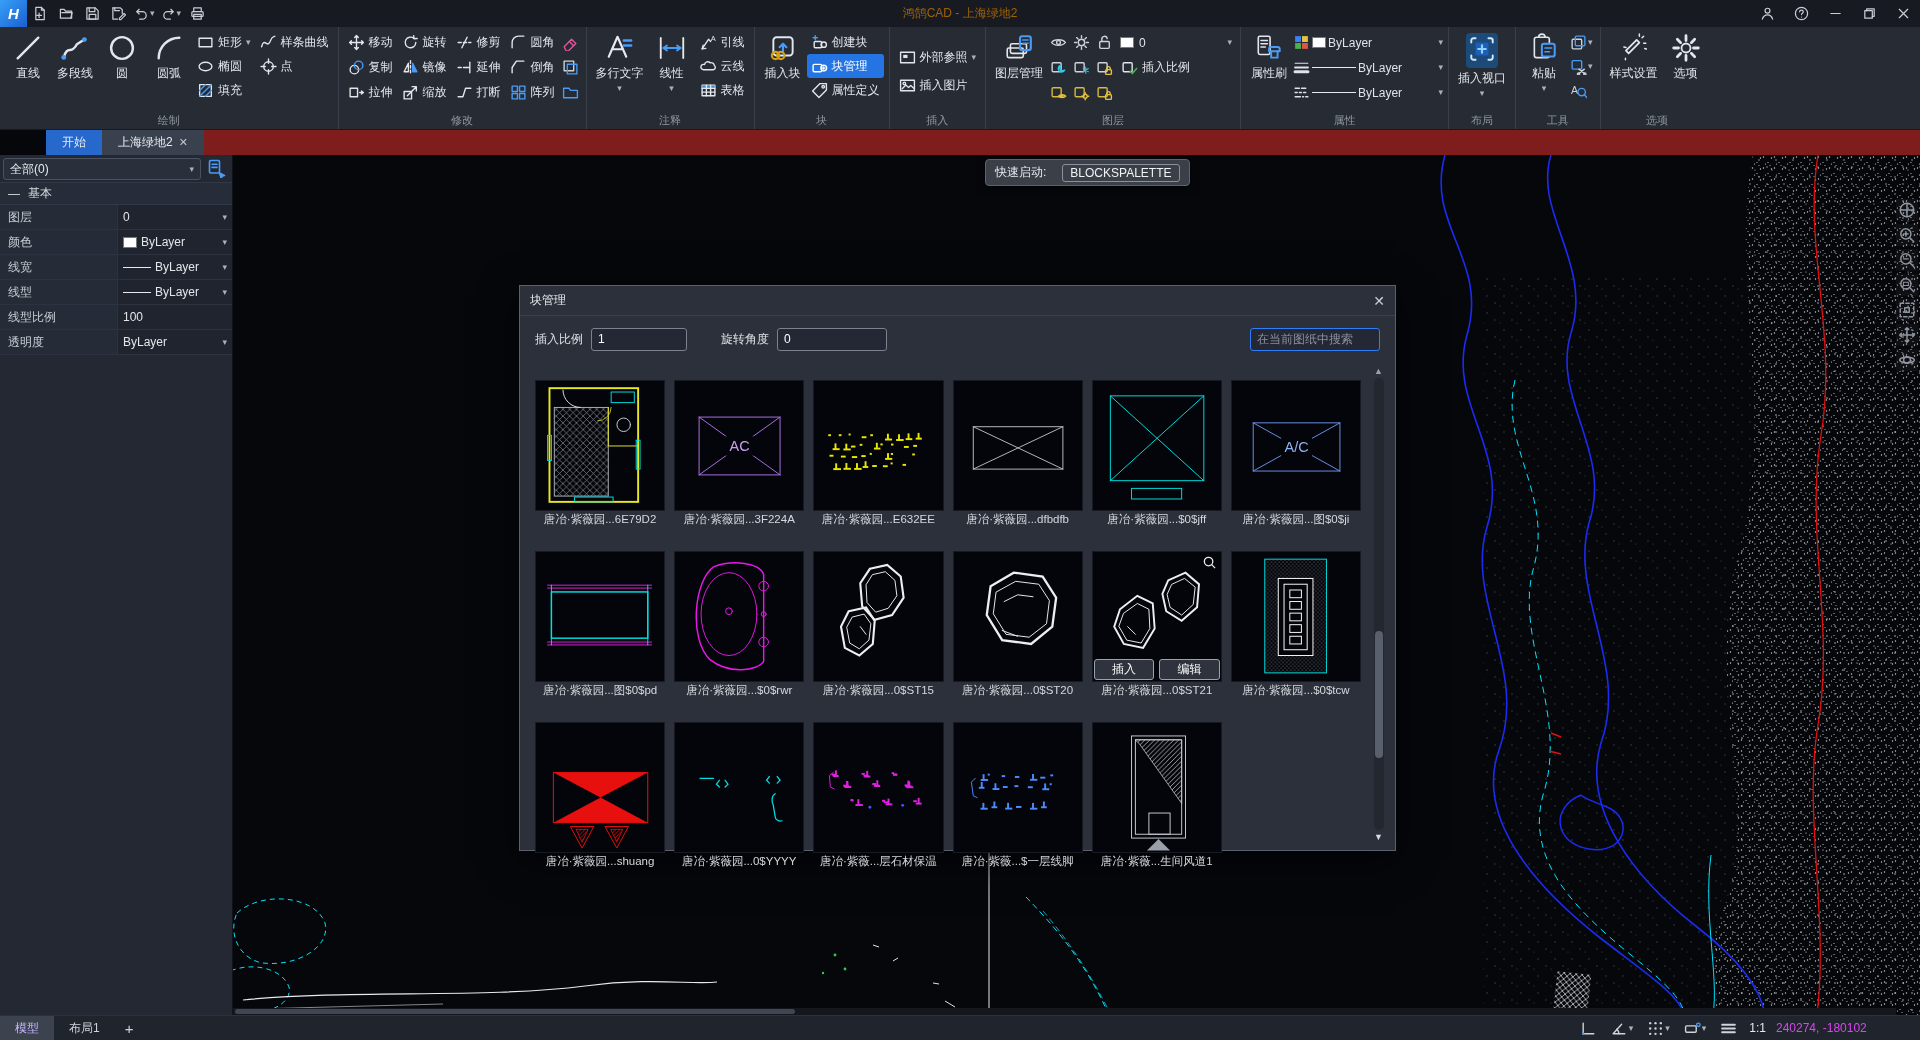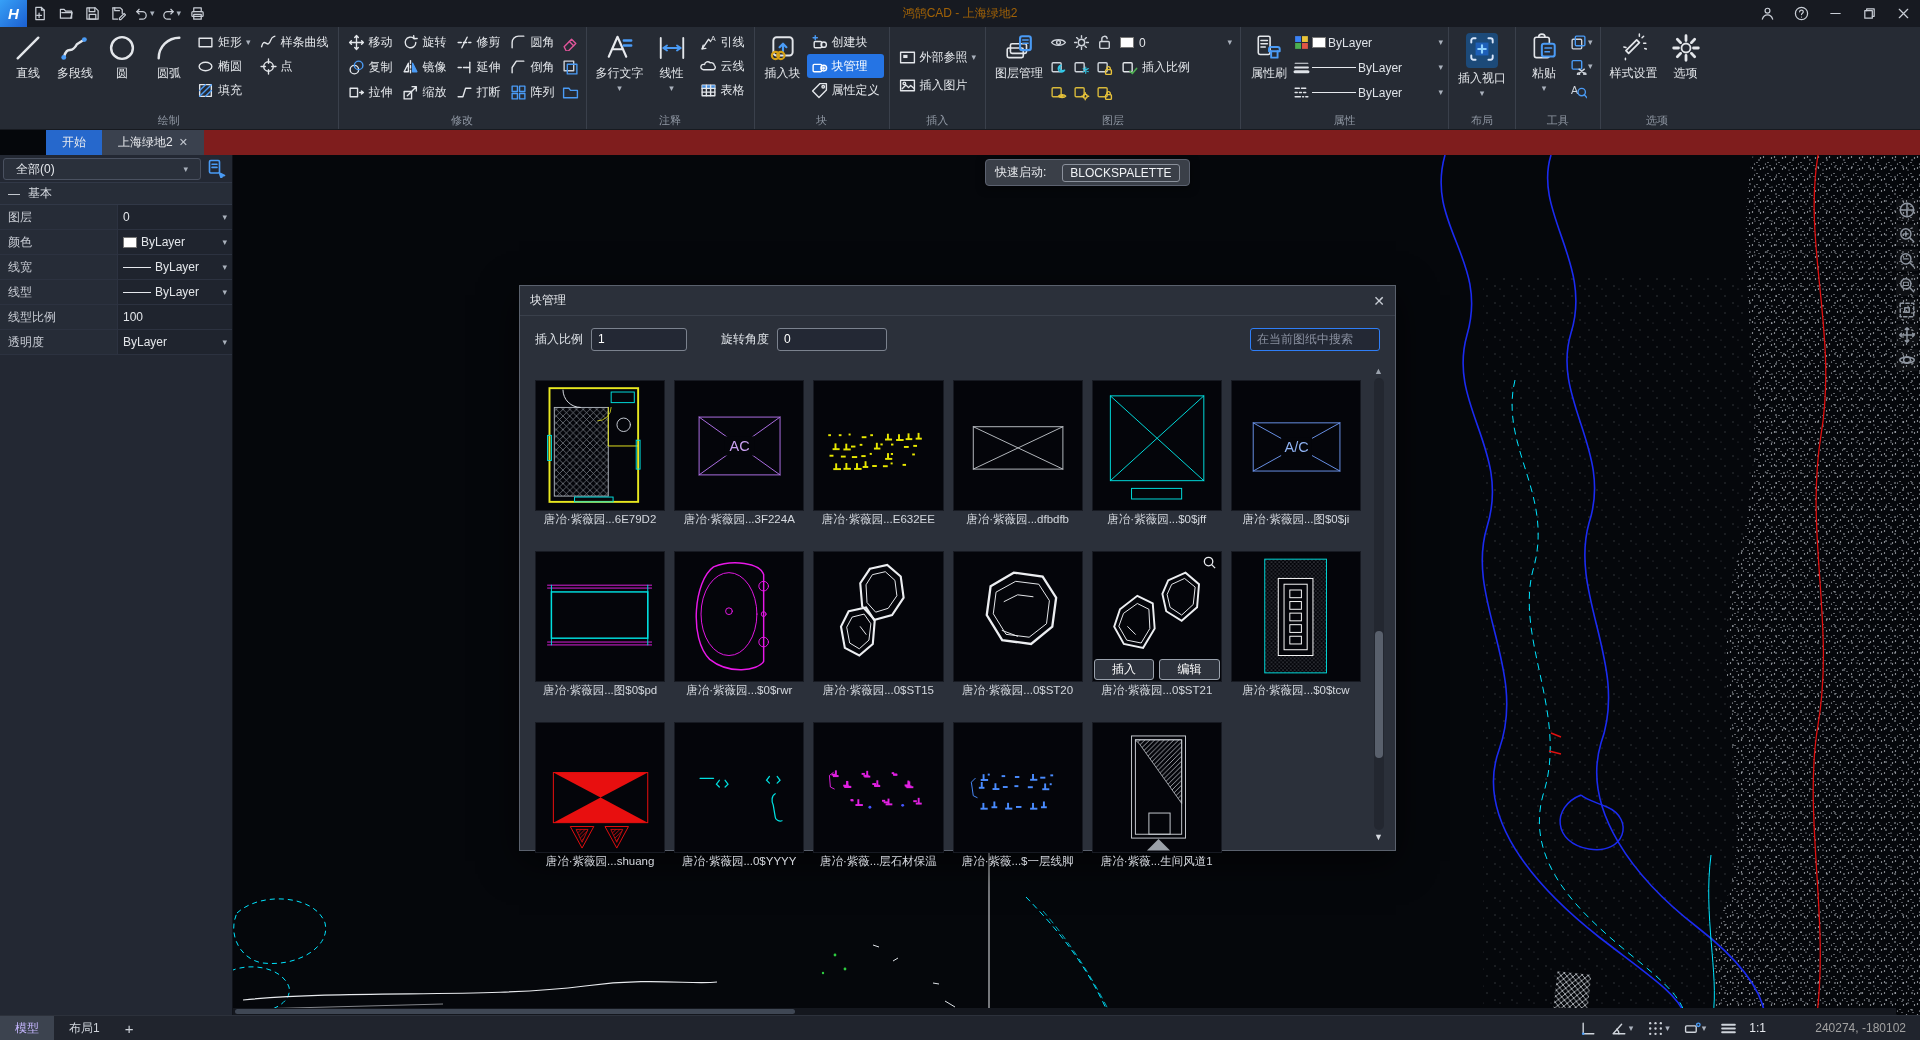--- a/index.html
+++ b/index.html
@@ -40,21 +40,21 @@
   .ylw{color:#d8b93a;}
   
   .doctabs{position:absolute;left:0;top:130px;right:0;height:25px;background:#7f1d1d;display:flex;align-items:flex-end;margin-left:46px;}
   .dtab{height:25px;display:flex;align-items:center;gap:6px;padding:0 16px;font-size:12px;color:#e8eaee;}
   .dtab.start{background:#2668cc;}
   .dtab.doc{background:#3a414e;}
   .dtab .x{font-size:11px;color:#c3c8d0;}
   
   .propspanel{position:absolute;left:0;top:155px;width:233px;bottom:25px;background:#232833;border-right:1px solid #10131a;}
   .psel-row{display:flex;align-items:center;gap:4px;padding:3px 3px 2px;}
-  .pselect{flex:1;height:22px;background:#2a303b;border:1px solid #4a5160;border-radius:3px;display:flex;align-items:center;padding:0 12px;color:#e6e9ee;}
+  .pselect{flex:1;height:22px;background:#2a303b;border:1px solid #4a5160;border-radius:3px;display:flex;align-items:center;padding:0 6px;color:#e6e9ee;}
   .pselect .caret{margin-left:auto;}
   .picon{width:24px;height:22px;background:none;border:0;color:#4a9bf5;padding:0;}
   .picon .i{width:20px;height:20px;}
   .psection{height:23px;display:flex;align-items:center;gap:8px;padding:0 8px;background:#272d38;border-top:1px solid #313847;border-bottom:1px solid #313847;color:#d6dae1;}
   .prow{display:flex;height:25px;border-bottom:1px solid #2c3240;}
   .plab{width:118px;display:flex;align-items:center;padding:0 8px;background:#262c37;color:#c9cdd5;border-right:1px solid #2c3240;}
   .pval{flex:1;display:flex;align-items:center;gap:4px;padding:0 5px;background:#1f242e;color:#e3e6ea;}
   .pval .caret{margin-left:auto;}
   .pval .hline{width:28px;}
   
@@ -88,21 +88,21 @@
   .sthumb{position:absolute;left:1px;right:1px;top:56%;height:28%;background:#59606c;border-radius:4px;}
   .sarrow.dn{color:#d8dce2;}
   
   .statusbar{position:absolute;left:0;right:0;bottom:0;height:25px;background:#20242d;border-top:1px solid #2c313b;display:flex;align-items:center;color:#cfd4db;z-index:7;}
   .stab{height:25px;display:flex;align-items:center;padding:0 15px;}
   .stab.active{background:#3c434f;color:#c4b5fd;}
   .stab.plus{padding:0 10px;font-size:15px;}
   .sright{margin-left:auto;display:flex;align-items:center;gap:10px;padding-right:14px;}
   .sright .iconbtn{height:22px;}
   .sscale{color:#e6e9ee;}
-  .scoords{color:#a3a3a3;min-width:130px;text-align:right;}
+  .scoords{color:#d946ef;min-width:130px;}
 </style>
 </head>
 <body>
 
 <div class="app">
 
   <div class="titlebar">
     <div class="logo">H</div>
     <button class="tbtn">
         <span class="i">

